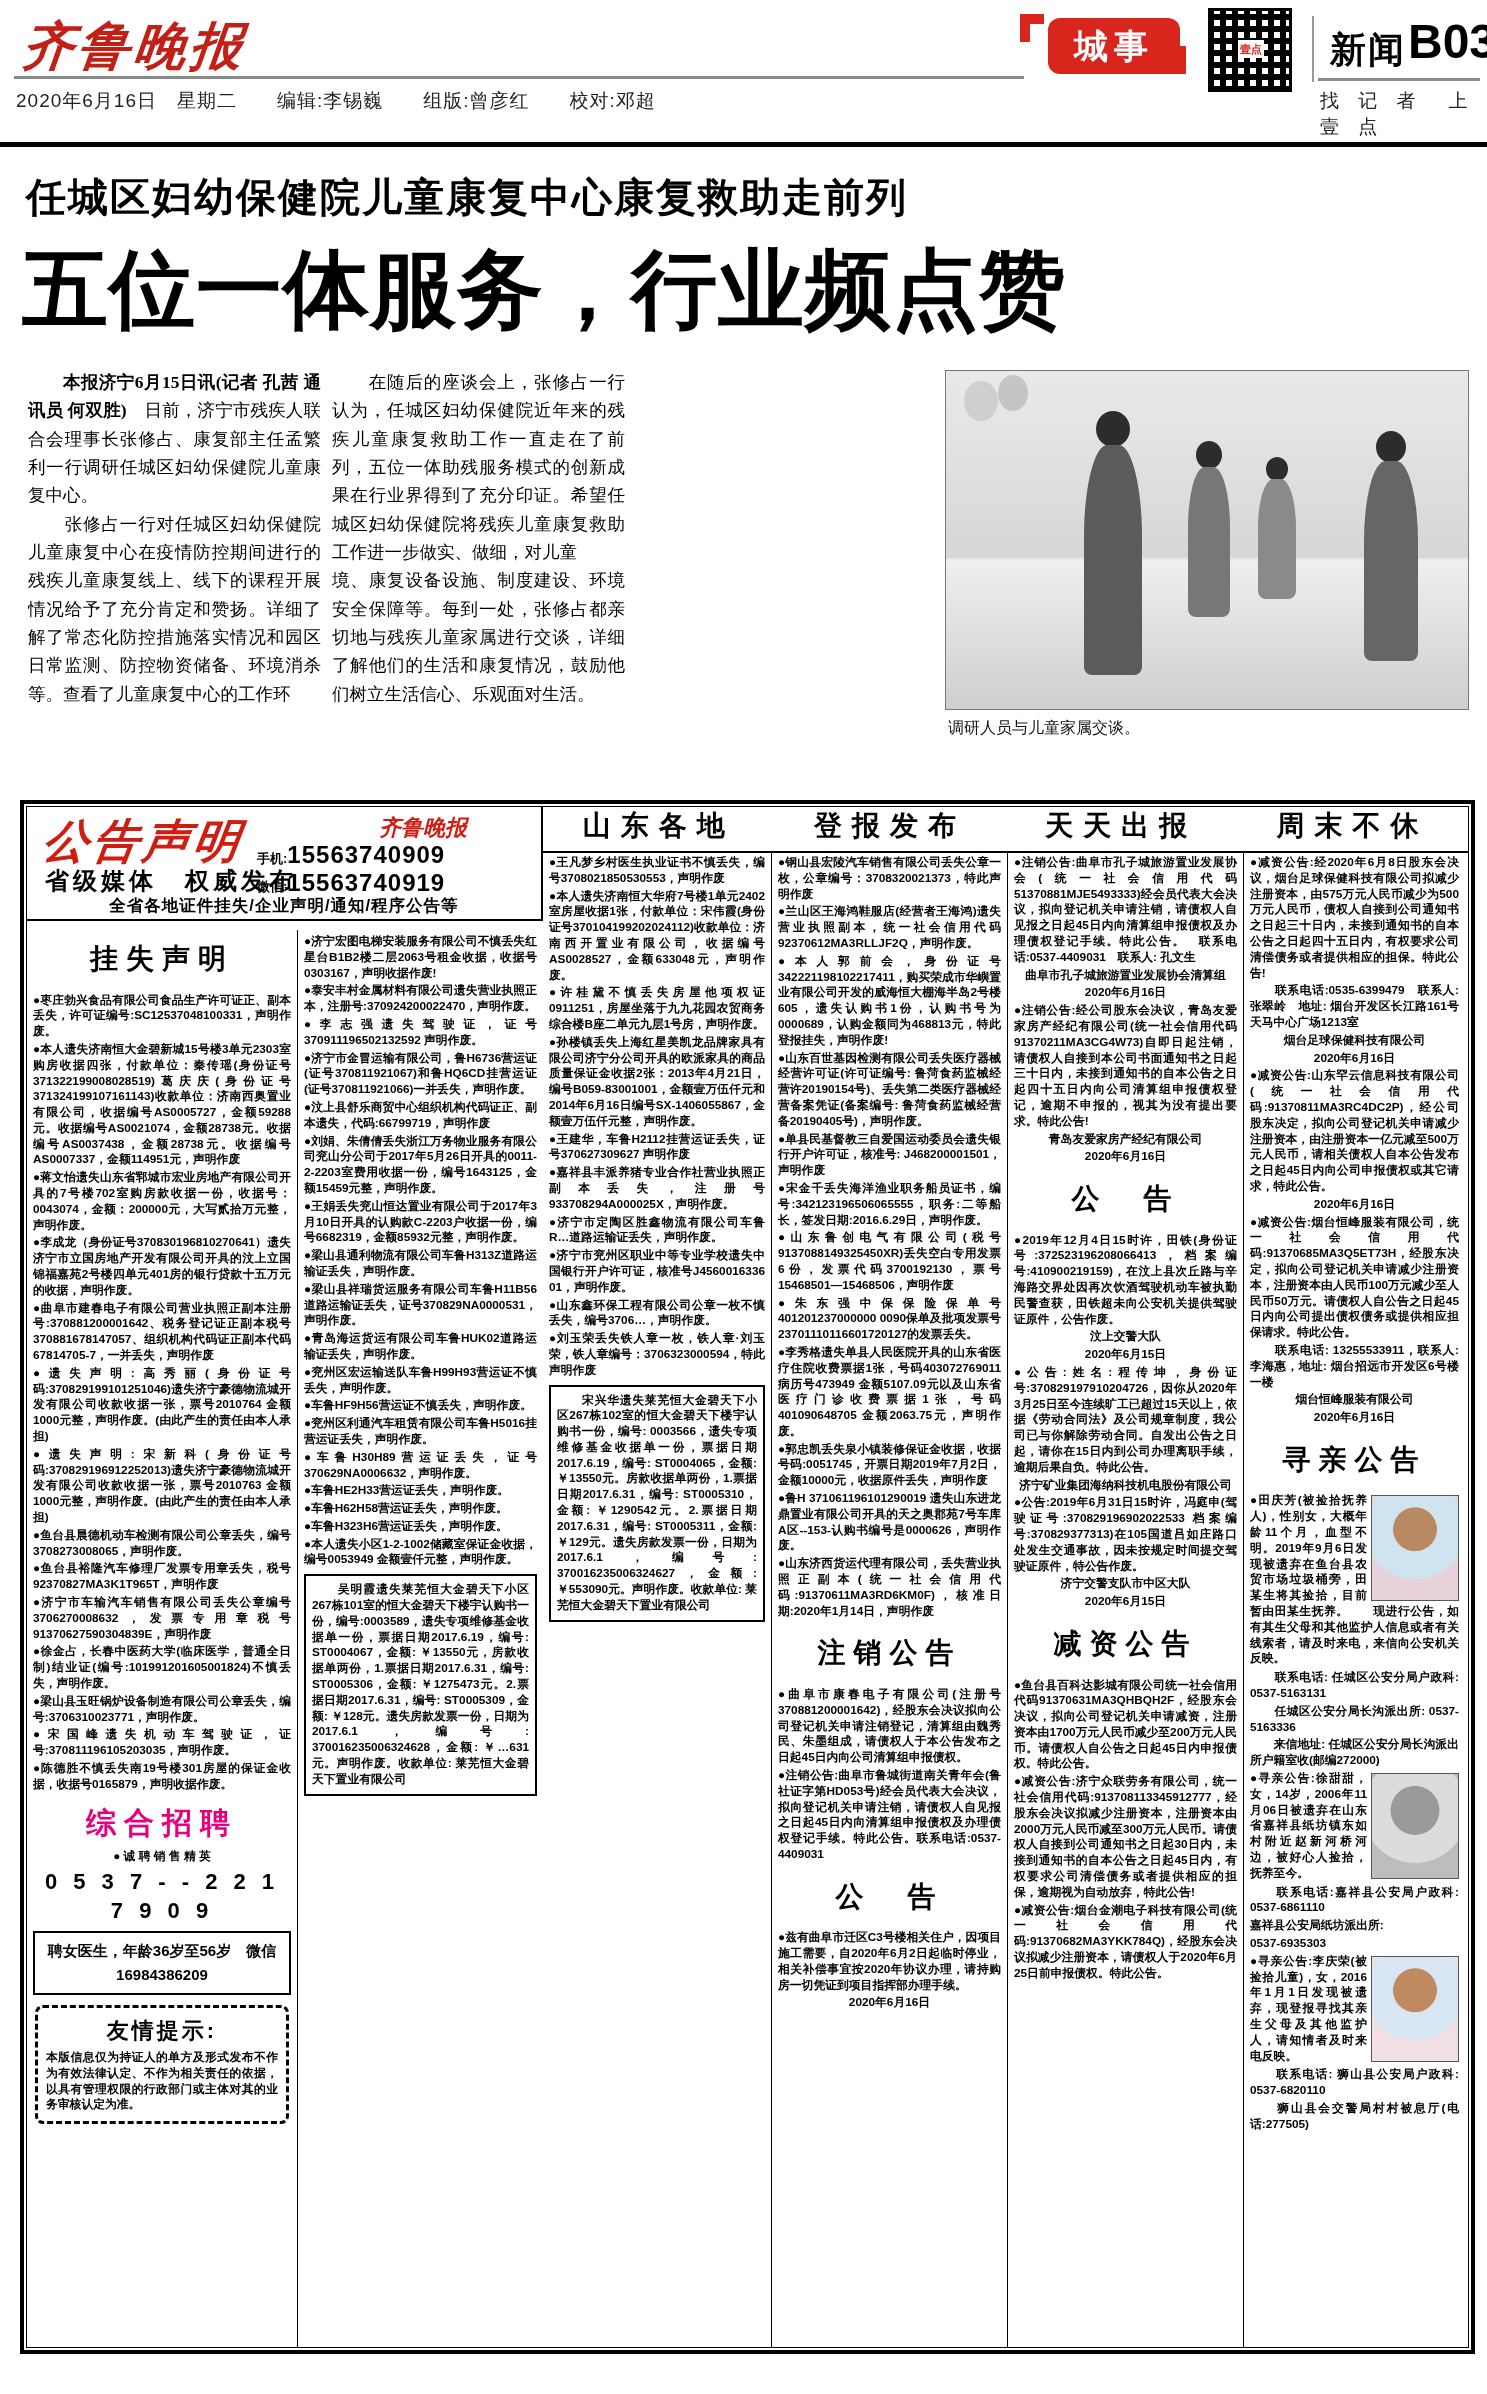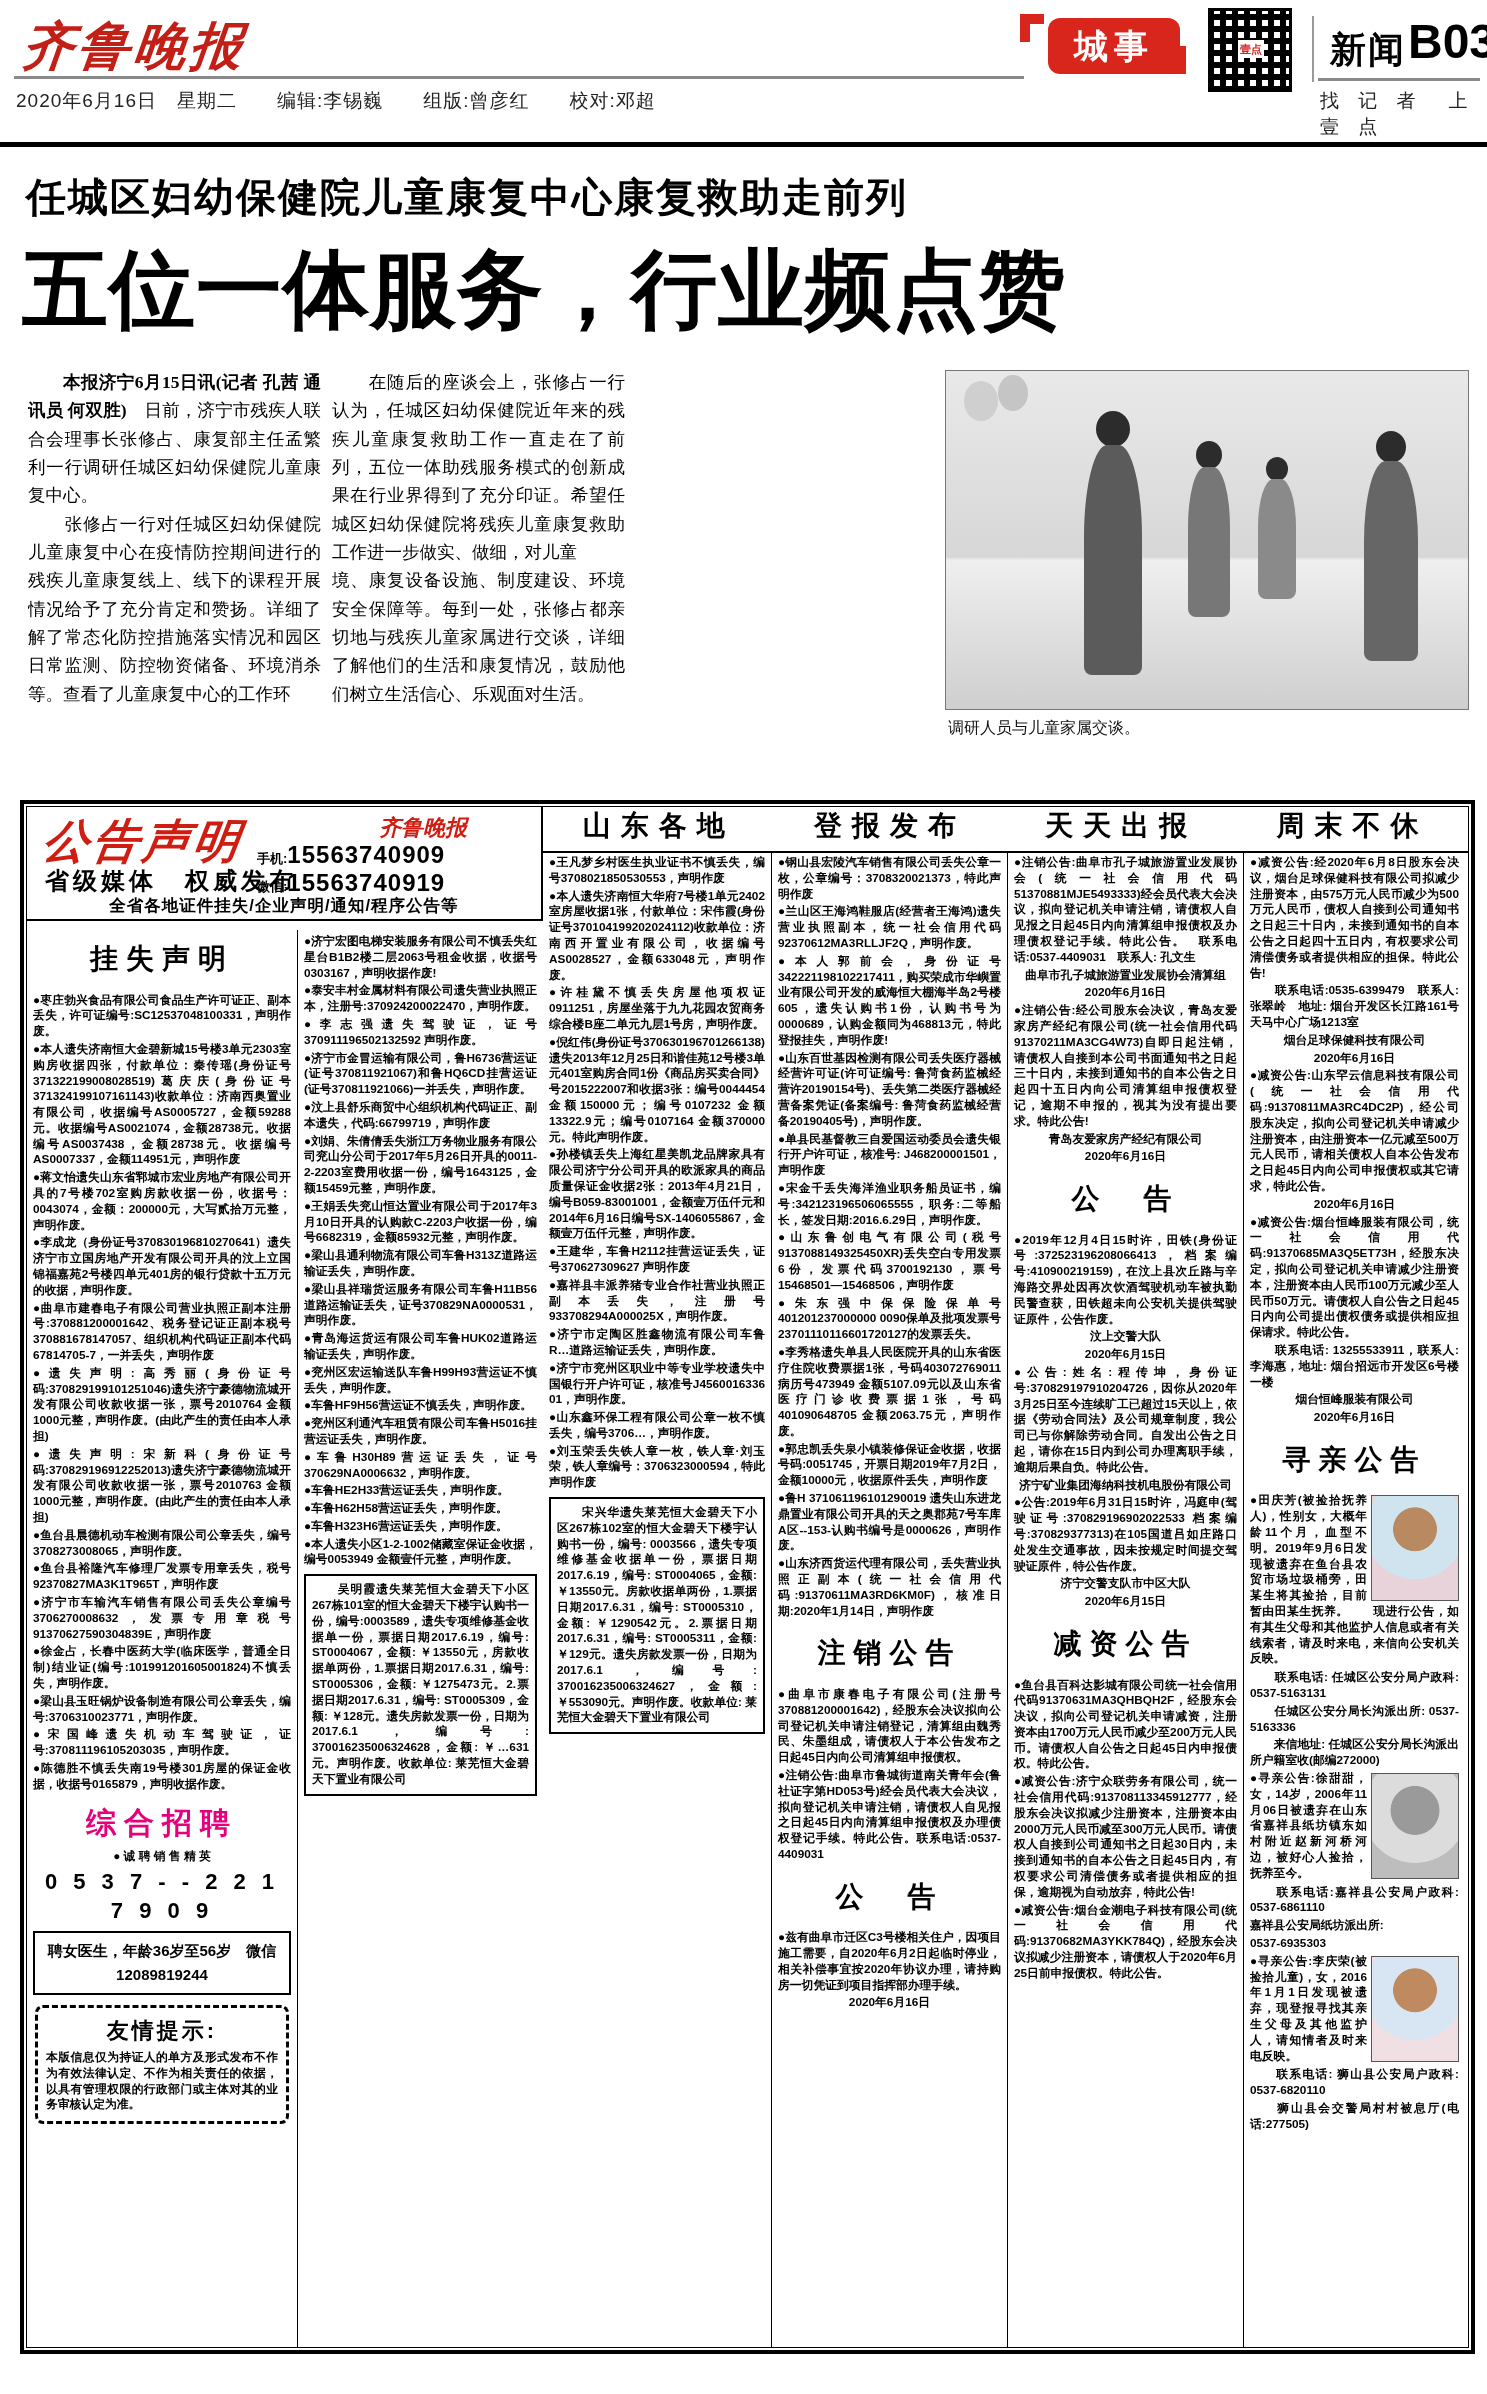--- a/index.html
+++ b/index.html
@@ -159,21 +159,21 @@
         <div class="it-ad">●鱼台县晨德机动车检测有限公司公章丢失，编号3708273008065，声明作废。</div>
         <div class="it-ad">●鱼台县裕隆汽车修理厂发票专用章丢失，税号92370827MA3K1T965T，声明作废</div>
         <div class="it-ad">●济宁市车输汽车销售有限公司丢失公章编号3706270008632，发票专用章税号91370627590304839E，声明作废</div>
         <div class="it-ad">●徐金占，长春中医药大学(临床医学，普通全日制)结业证(编号:101991201605001824)不慎丢失，声明作废。</div>
         <div class="it-ad">●梁山县玉旺锅炉设备制造有限公司公章丢失，编号:3706310023771，声明作废。</div>
         <div class="it-ad">●宋国峰遗失机动车驾驶证，证号:370811196105203035，声明作废。</div>
         <div class="it-ad">●陈德胜不慎丢失南19号楼301房屋的保证金收据，收据号0165879，声明收据作废。</div>
         <div class="it-secpink">综合招聘</div>
         <div class="it-c">● 诚 聘 销 售 精 英</div>
         <div class="it-phone">0 5 3 7 - - 2 2 1 7 9 0 9</div>
-        <div class="it-box">聘女医生，年龄36岁至56岁　微信 12089819244</div>
+        <div class="it-box">聘女医生，年龄36岁至56岁　微信 16984386209</div>
         <div class="it-fancy">
           <div class="ft">友情提示:</div>
           <div>本版信息仅为持证人的单方及形式发布不作为有效法律认定、不作为相关责任的依据，以具有管理权限的行政部门或主体对其的业务审核认定为准。</div>
         </div>
       </div>
   <div class="col c2">
         <div class="it-ad">●济宁宏图电梯安装服务有限公司不慎丢失红星台B1B2楼二层2063号租金收据，收据号0303167，声明收据作废!</div>
         <div class="it-ad">●泰安丰村金属材料有限公司遗失营业执照正本，注册号:370924200022470，声明作废。</div>
         <div class="it-ad">●李志强遗失驾驶证，证号370911196502132592 声明作废。</div>
         <div class="it-ad">●济宁市金冒运输有限公司，鲁H6736营运证(证号370811921067)和鲁HQ6CD挂营运证(证号370811921066)一并丢失，声明作废。</div>
@@ -190,21 +190,20 @@
         <div class="it-ad">●车鲁HE2H33营运证丢失，声明作废。</div>
         <div class="it-ad">●车鲁H62H58营运证丢失，声明作废。</div>
         <div class="it-ad">●车鲁H323H6营运证丢失，声明作废。</div>
         <div class="it-ad">●本人遗失小区1-2-1002储藏室保证金收据，编号0053949 金额壹仟元整，声明作废。</div>
         <div class="it-bigbox">　　吴明霞遗失莱芜恒大金碧天下小区267栋101室的恒大金碧天下楼宇认购书一份，编号:0003589，遗失专项维修基金收据单一份，票据日期2017.6.19，编号: ST0004067，金额: ￥13550元，房款收据单两份，1.票据日期2017.6.31，编号: ST0005306，金额: ￥1275473元。2.票据日期2017.6.31，编号: ST0005309，金额: ￥128元。遗失房款发票一份，日期为2017.6.1，编号: 370016235006324628，金额: ￥…631元。声明作废。收款单位: 莱芜恒大金碧天下置业有限公司</div>
       </div>
   <div class="col c3">
         <div class="it-ad">●王凡梦乡村医生执业证书不慎丢失，编号3708021850530553，声明作废</div>
         <div class="it-ad">●本人遗失济南恒大华府7号楼1单元2402室房屋收据1张，付款单位：宋伟霞(身份证号370104199202024112)收款单位：济南西开置业有限公司，收据编号AS0028527，金额633048元，声明作废。</div>
         <div class="it-ad">●许桂黛不慎丢失房屋他项权证0911251，房屋坐落于九九花园农贸商务综合楼B座二单元九层1号房，声明作废。</div>
-        <div class="it-ad">●倪红伟(身份证号370630196701266138)遗失2013年12月25日和谐佳苑12号楼3单元401室购房合同1份《商品房买卖合同》号2015222007和收据3张：编号0044454 金额150000元；编号0107232 金额13322.9元；编号0107164 金额370000元。特此声明作废。</div>
         <div class="it-ad">●孙楼镇丢失上海红星美凯龙品牌家具有限公司济宁分公司开具的欧派家具的商品质量保证金收据2张：2013年4月21日，编号B059-83001001，金额壹万伍仟元和2014年6月16日编号SX-1406055867，金额壹万伍仟元整，声明作废。</div>
         <div class="it-ad">●王建华，车鲁H2112挂营运证丢失，证号370627309627 声明作废</div>
         <div class="it-ad">●嘉祥县丰派养猪专业合作社营业执照正副本丢失，注册号933708294A000025X，声明作废。</div>
         <div class="it-ad">●济宁市定陶区胜鑫物流有限公司车鲁R…道路运输证丢失，声明作废。</div>
         <div class="it-ad">●济宁市兖州区职业中等专业学校遗失中国银行开户许可证，核准号J4560016336 01，声明作废。</div>
         <div class="it-ad">●山东鑫环保工程有限公司公章一枚不慎丢失，编号3706…，声明作废。</div>
         <div class="it-ad">●刘玉荣丢失铁人章一枚，铁人章·刘玉荣，铁人章编号：3706323000594，特此声明作废</div>
         <div class="it-bigbox">　　宋兴华遗失莱芜恒大金碧天下小区267栋102室的恒大金碧天下楼宇认购书一份，编号: 0003566，遗失专项维修基金收据单一份，票据日期2017.6.19，编号: ST0004065，金额: ￥13550元。房款收据单两份，1.票据日期2017.6.31，编号: ST0005310，金额: ￥1290542元。2.票据日期2017.6.31，编号: ST0005311，金额: ￥129元。遗失房款发票一份，日期为2017.6.1，编号: 370016235006324627，金额: ￥553090元。声明作废。收款单位: 莱芜恒大金碧天下置业有限公司</div>
       </div>
   <div class="col c4">

